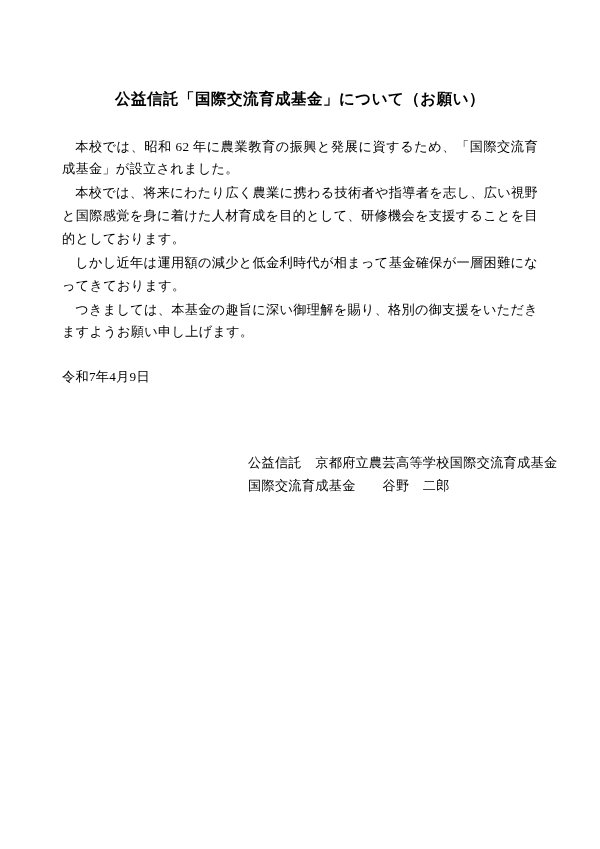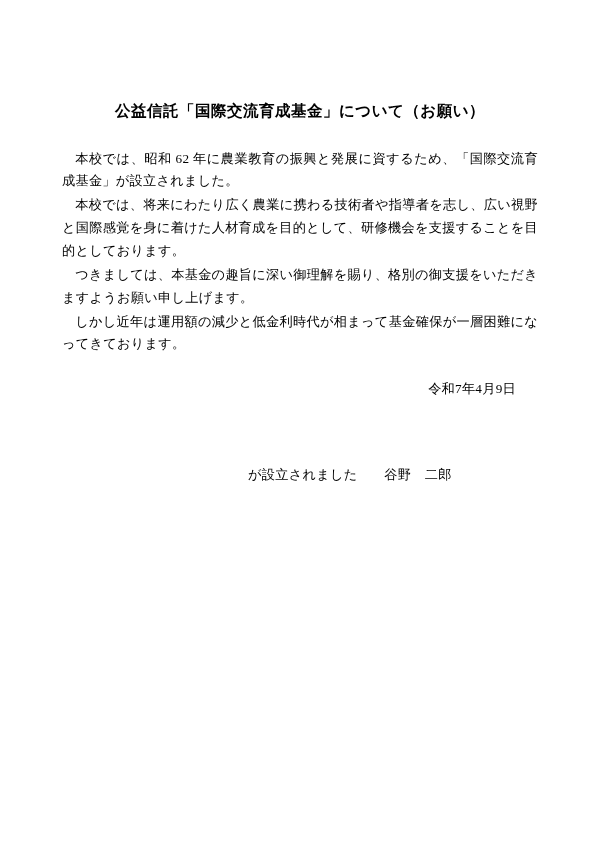--- a/index.html
+++ b/index.html
@@ -12,21 +12,21 @@
     background: #ffffff;
     font-family: "Liberation Serif", "DejaVu Serif", serif;
     color: #000000;
     overflow: hidden;
   }
   .page {
     position: relative;
     width: 600px;
     height: 849px;
     box-sizing: border-box;
-    padding: 12px 62px;
+    padding: 0 62px;
   }
   .doc-title {
     margin: 0;
     padding-top: 88px;
     text-align: center;
     font-size: 15.5px;
     font-weight: bold;
     letter-spacing: 0.5px;
     line-height: 1.4;
   }
@@ -39,21 +39,21 @@
     line-height: 1.72;
     text-align: justify;
     text-justify: inter-ideograph;
     text-indent: 1em;
     letter-spacing: 0.02em;
   }
   .date-line {
     margin-top: 22px;
     font-size: 13.2px;
     line-height: 1.72;
-    text-align: right;
+    text-align: left;
     padding-right: 22px;
     letter-spacing: 0.02em;
   }
   .signature {
     margin-top: 62px;
     padding-left: 186px;
     font-size: 13.2px;
     line-height: 1.8;
     letter-spacing: 0.02em;
   }
@@ -65,23 +65,24 @@
 </head>
 <body>
 
 <div class="page">
 
   <h1 class="doc-title">公益信託「国際交流育成基金」について（お願い）</h1>
 
   <div class="body-block">
     <p class="para">本校では、昭和 62 年に農業教育の振興と発展に資するため、「国際交流育成基金」が設立されました。</p>
     <p class="para">本校では、将来にわたり広く農業に携わる技術者や指導者を志し、広い視野と国際感覚を身に着けた人材育成を目的として、研修機会を支援することを目的としております。</p>
+    <p class="para">しかし近年は運用額の減少と低金利時代が相まって基金確保が一層困難になってきております。</p>
     <p class="para">つきましては、本基金の趣旨に深い御理解を賜り、格別の御支援をいただきますようお願い申し上げます。</p>
-    <p class="para">しかし近年は運用額の減少と低金利時代が相まって基金確保が一層困難になってきております。</p>
   </div>
 
   <div class="date-line">令和7年4月9日</div>
 
   <div class="signature">
-    <p class="sig-line">が設立されました　　谷野　二郎</p>
+    <p class="sig-line">公益信託　京都府立農芸高等学校国際交流育成基金</p>
+    <p class="sig-line">国際交流育成基金　　谷野　二郎</p>
   </div>
 
 </div>
 
 </body></html>

